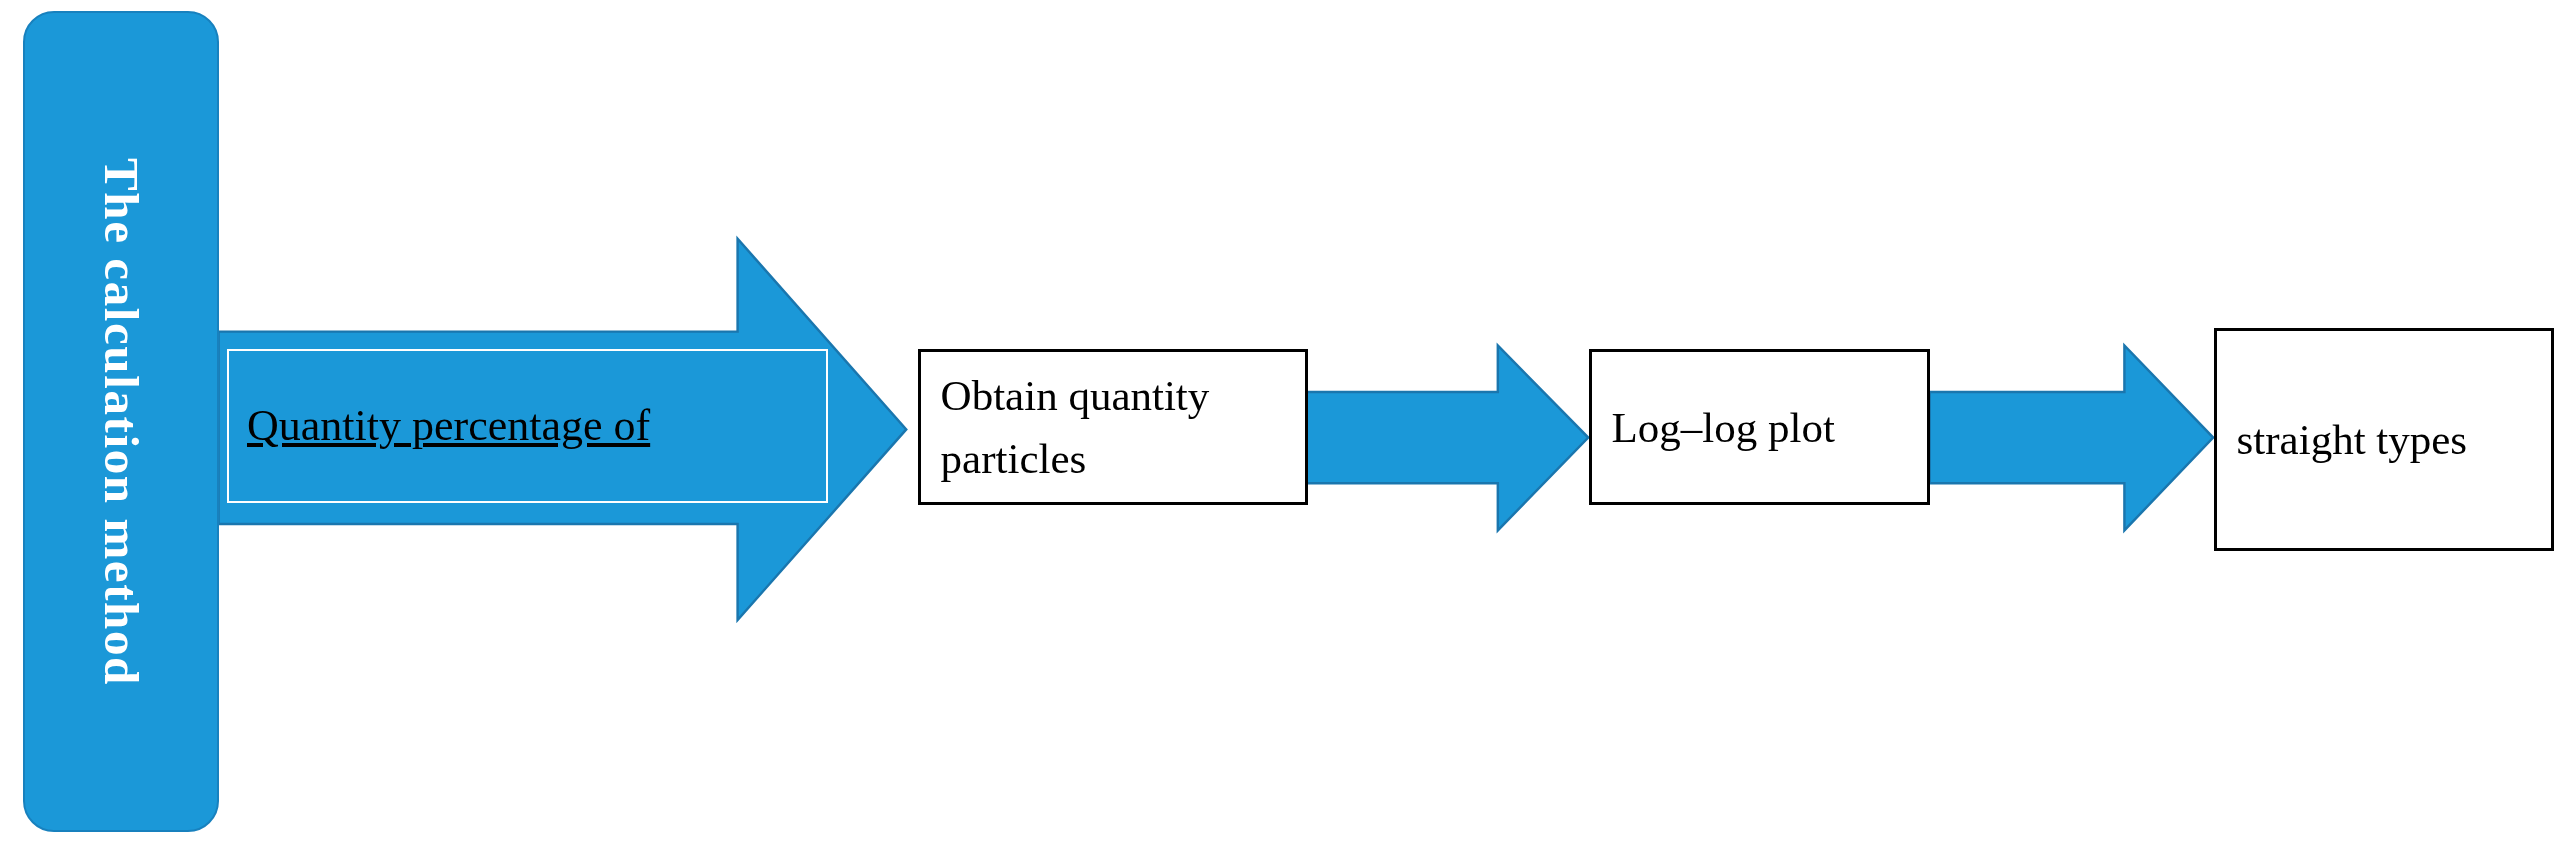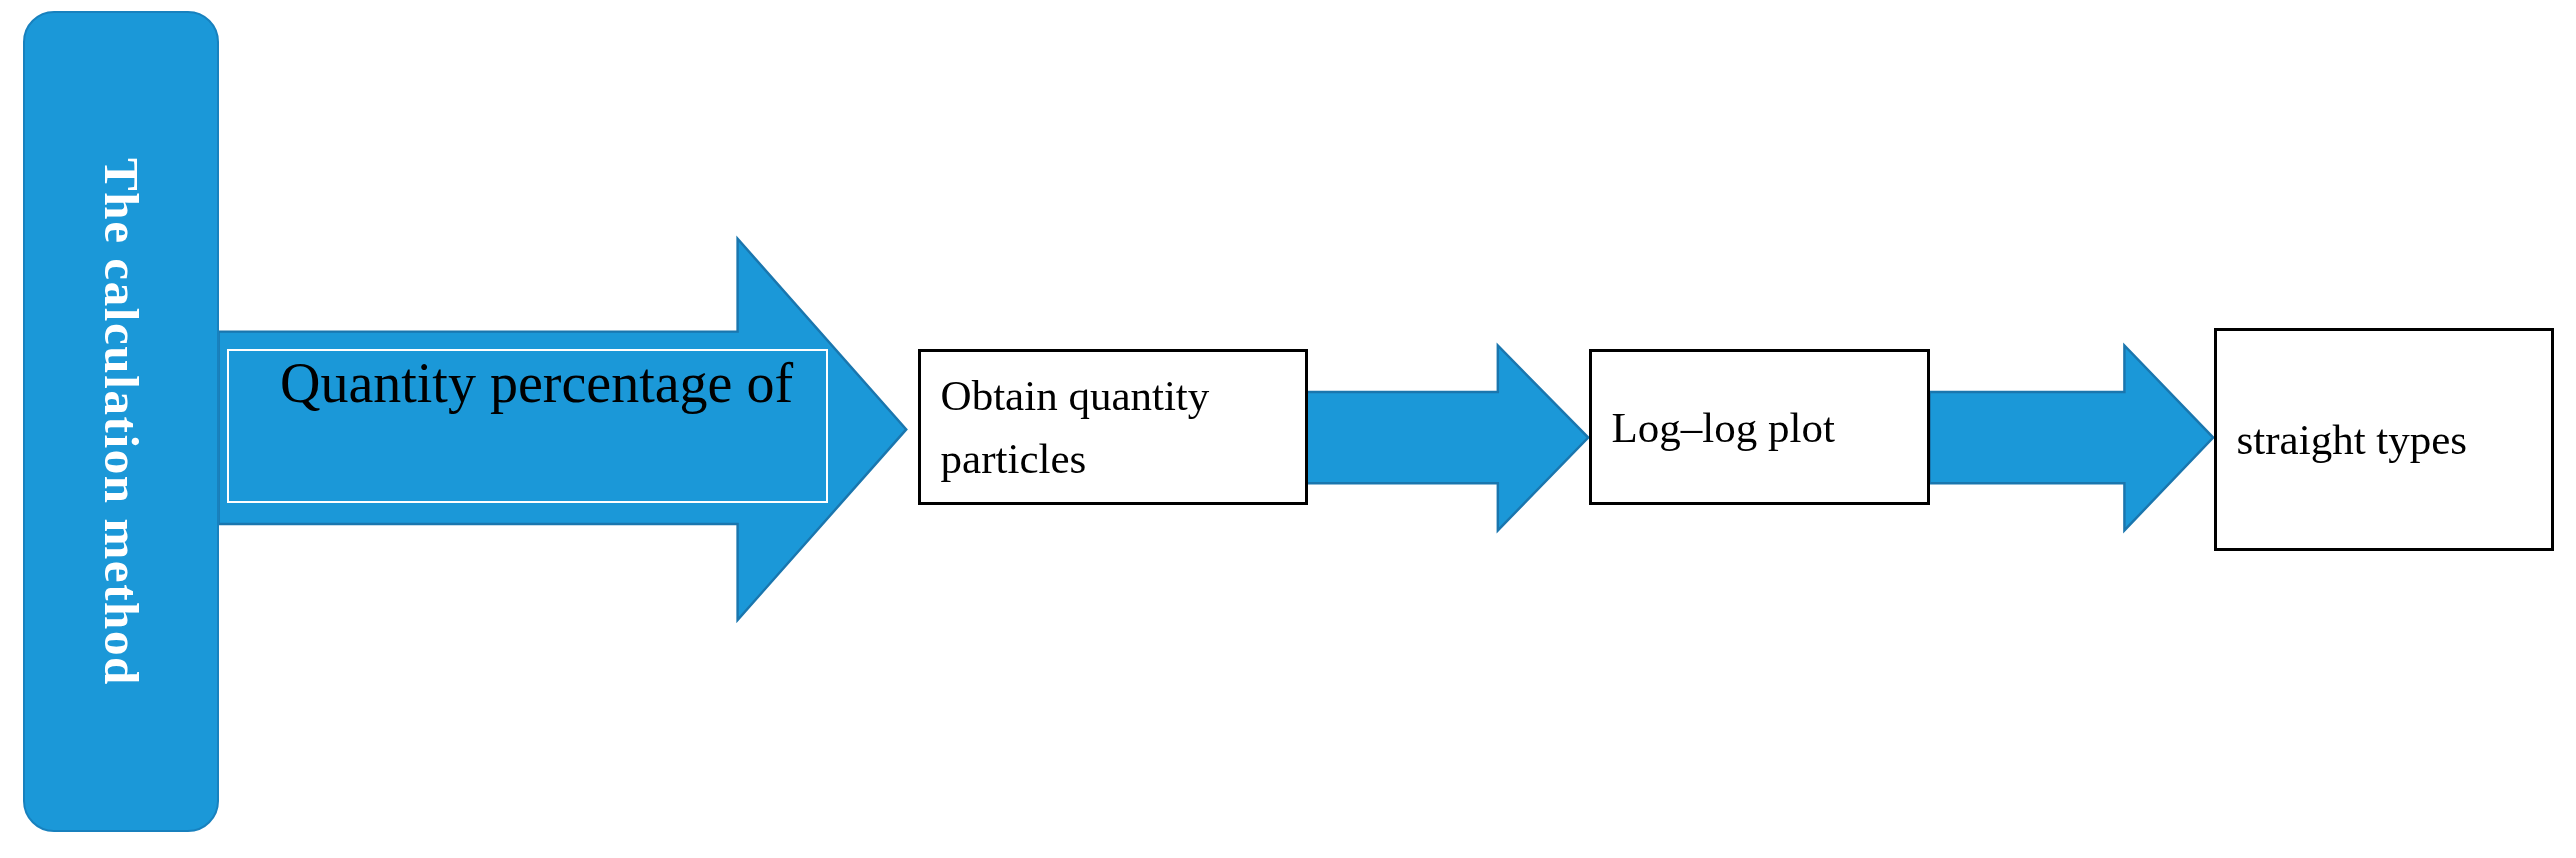--- a/index.html
+++ b/index.html
@@ -45,26 +45,27 @@
     font-size: 49px;
     letter-spacing: 1.6px;
   }
   .arrow-label-frame {
     position: absolute;
     left: 227px; top: 349px;
     width: 601px; height: 154px;
     box-sizing: border-box;
     border: 2.4px solid #ffffff;
     display: flex;
-    flex-direction: row;
+    flex-direction: column;
     justify-content: center;
     padding-left: 18px;
     color: var(--text-color);
-    font-size: 56px;
+    font-size: 44px;
     line-height: 64px;
+    text-decoration: underline;
   }
   .step-box {
     position: absolute;
     box-sizing: border-box;
     background: #ffffff;
     border: 3.3px solid var(--box-border);
     color: var(--text-color);
     font-size: 43px;
     line-height: 63px;
     display: flex;

